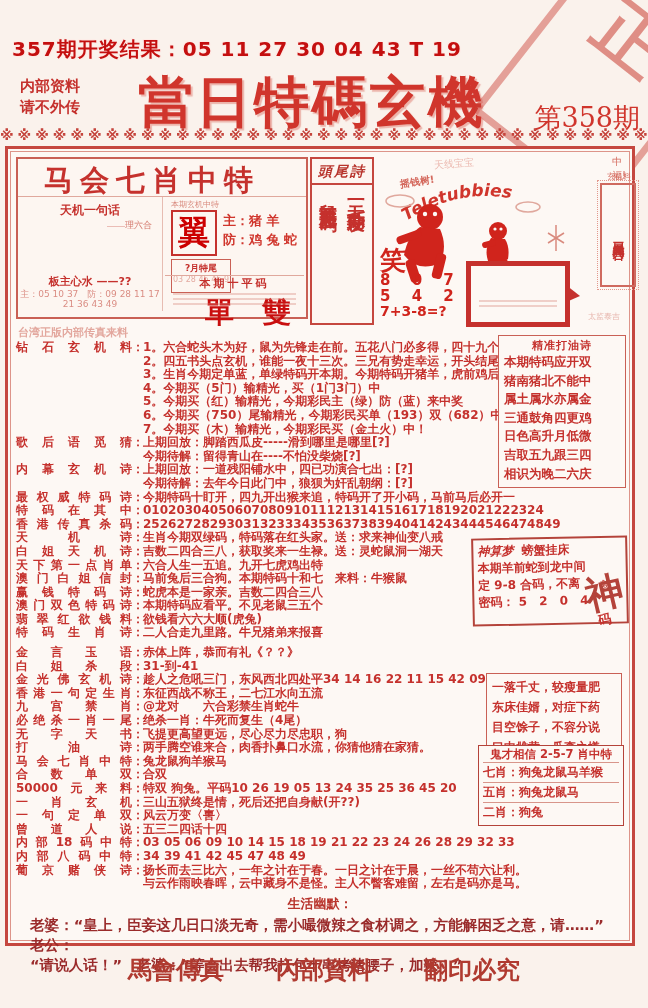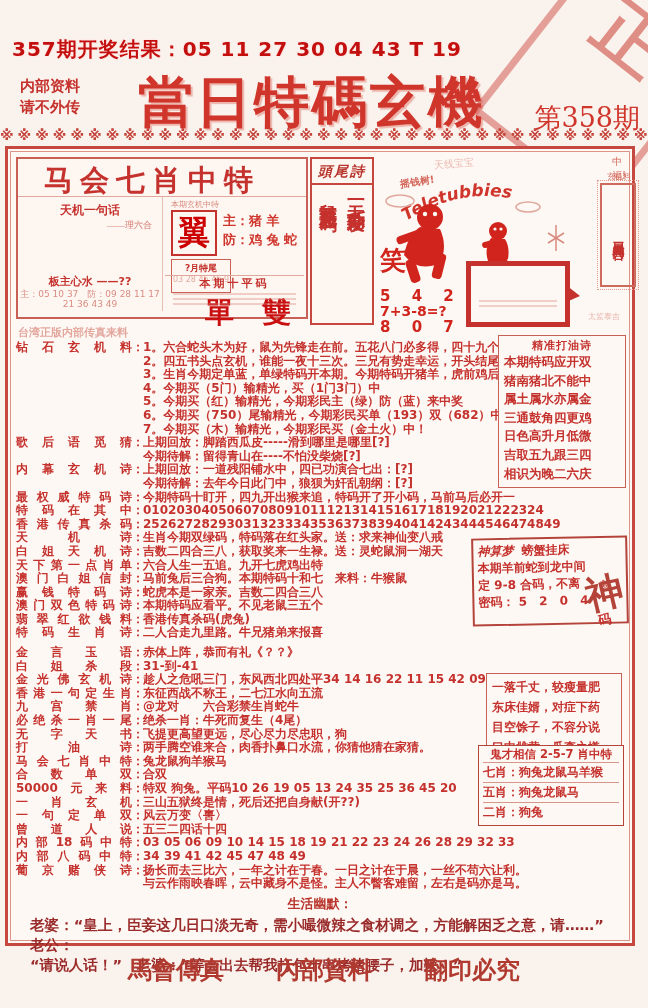--- a/index.html
+++ b/index.html
@@ -54,21 +54,21 @@
            font-style:italic;line-height:24px;letter-spacing:2px;color:#b8342c;}
   .tw-col{position:absolute;top:30px;writing-mode:vertical-rl;font-size:18px;font-weight:bold;letter-spacing:2px;color:#c5312d;}
   .tw-col.c1{left:4px;}
   .tw-col.c2{left:32px;}
 
   .illus{position:absolute;left:362px;top:0;width:210px;height:168px;}
   .faint-arc{position:absolute;left:56px;top:2px;font-size:10px;color:#e2988c;opacity:.65;transform:rotate(-4deg);}
   .moneytree{position:absolute;left:22px;top:20px;font-size:10px;font-weight:bold;color:#d4685c;transform:rotate(-8deg);}
   .smile{position:absolute;left:2px;top:88px;font-size:26px;font-weight:bold;color:#d0241c;}
   .numline{position:absolute;left:2px;font-size:15px;font-weight:bold;letter-spacing:8px;color:#d0241c;}
-  .n1{top:116px;margin-top:47px;} .n2{top:132px;}
+  .n1{top:116px;} .n2{top:132px;}
   .formula{position:absolute;left:2px;top:148px;font-size:14px;font-weight:bold;color:#d0241c;}
   .redbox{position:absolute;left:88px;top:106px;width:94px;height:56px;border:5px solid #c5312d;background:#fdf8f4;}
   .redbox .smudge{margin-top:34px;height:8px;}
 
   .tailvert{position:absolute;left:584px;top:16px;width:38px;text-align:center;}
   .tailvert .tv-head{font-size:8px;color:#d4685c;}
   .tv-box{margin-top:1px;width:32px;height:100px;border:2px solid #cf6a5f;outline:1px dotted #e2988c;outline-offset:2px;
           display:flex;align-items:center;justify-content:center;}
   .tv-text{writing-mode:vertical-rl;font-size:12px;font-weight:bold;letter-spacing:1px;color:#c5312d;}
   .corner-note{position:absolute;left:596px;top:0;font-size:10px;color:#d4685c;}
@@ -295,21 +295,21 @@
           <div class="rv">蛇虎本是一家亲。吉数二四合三八</div>
         </div>
       <div class="row">
           <div class="rl">澳门双色特码诗</div>
           <div class="rc">：</div>
           <div class="rv">本期特码应看平。不见老鼠三五个</div>
         </div>
       <div class="row">
           <div class="rl">翡翠红欲钱料</div>
           <div class="rc">：</div>
-          <div class="rv">香港传真杀码(虎兔)</div>
+          <div class="rv">欲钱看六六大顺(虎兔)</div>
         </div>
       <div class="row">
           <div class="rl">特码生肖诗</div>
           <div class="rc">：</div>
           <div class="rv">二人合走九里路。牛兄猪弟来报喜</div>
         </div>
     </div>
 
     <div class="rows rows2">
       <div class="row">

